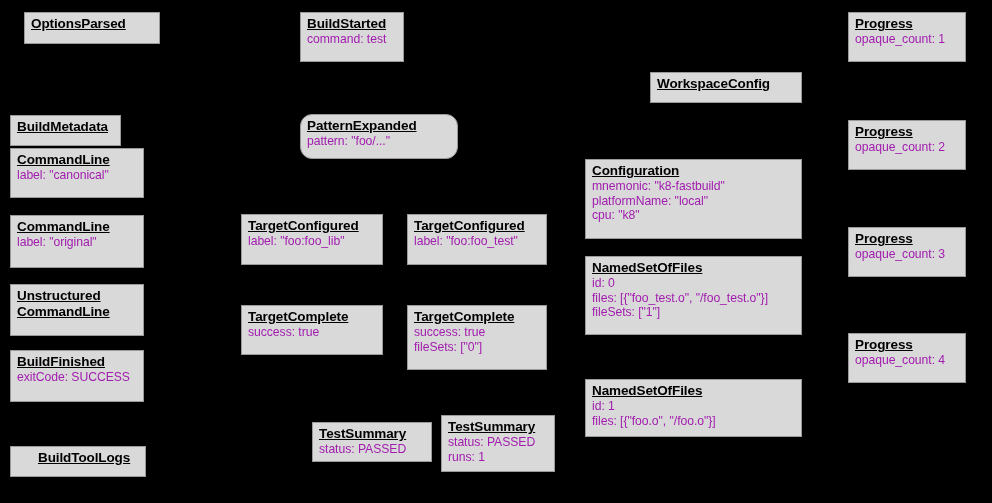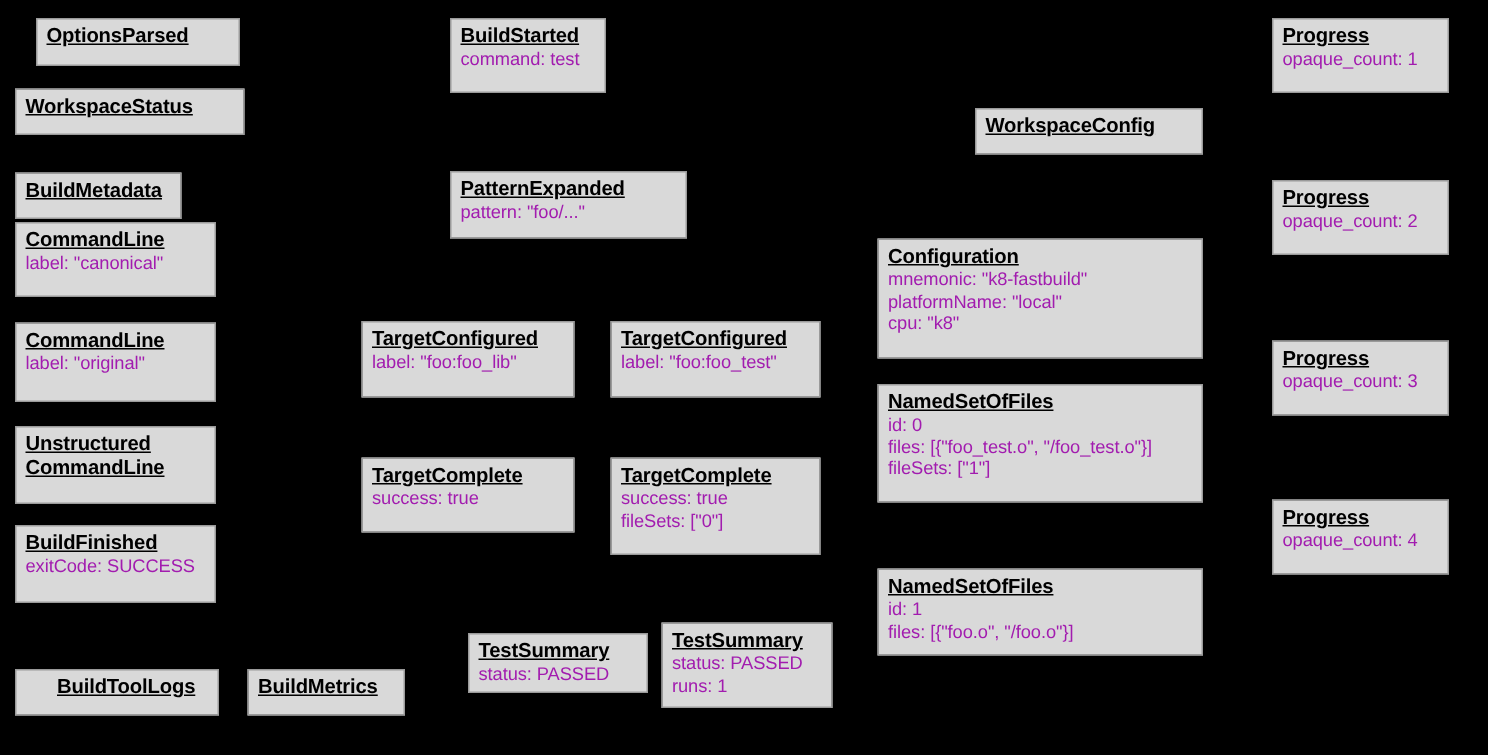--- a/index.html
+++ b/index.html
@@ -59,23 +59,20 @@
     letter-spacing: -0.05px;
   }
 </style>
 </head>
 <body>
 
 <div id="graph-canvas">
     <div class="node" style="left: 24px; top: 12px; width: 136px; height: 32px;">
       <span class="node-title">OptionsParsed</span>
     </div>
-    <div class="node" style="left: 10px; top: 59px; width: 153px; height: 31px;">
-      <span class="node-title">WorkspaceStatus</span>
-    </div>
     <div class="node" style="left: 10px; top: 115px; width: 111px; height: 31px;">
       <span class="node-title">BuildMetadata</span>
     </div>
     <div class="node" style="left: 10px; top: 148px; width: 134px; height: 50px;">
       <span class="node-title">CommandLine</span>
       <span class="node-fields">
         <span class="node-field">label: "canonical"</span>
       </span>
     </div>
     <div class="node" style="left: 10px; top: 215px; width: 134px; height: 53px;">
@@ -89,30 +86,27 @@
     </div>
     <div class="node" style="left: 10px; top: 350px; width: 134px; height: 52px;">
       <span class="node-title">BuildFinished</span>
       <span class="node-fields">
         <span class="node-field">exitCode: SUCCESS</span>
       </span>
     </div>
     <div class="node" style="left: 10px; top: 446px; width: 136px; height: 31px; padding-left: 27px;">
       <span class="node-title">BuildToolLogs</span>
     </div>
-    <div class="node" style="left: 165px; top: 446px; width: 105px; height: 31px;">
-      <span class="node-title">BuildMetrics</span>
-    </div>
     <div class="node" style="left: 300px; top: 12px; width: 104px; height: 50px;">
       <span class="node-title">BuildStarted</span>
       <span class="node-fields">
         <span class="node-field">command: test</span>
       </span>
     </div>
-    <div class="node" style="left: 300px; top: 114px; width: 158px; height: 45px;">
+    <div class="node" style="left: 300px; top: 114px; width: 158px; height: 45px; border-radius: 12px;">
       <span class="node-title">PatternExpanded</span>
       <span class="node-fields">
         <span class="node-field">pattern: "foo/..."</span>
       </span>
     </div>
     <div class="node" style="left: 241px; top: 214px; width: 142px; height: 51px;">
       <span class="node-title">TargetConfigured</span>
       <span class="node-fields">
         <span class="node-field">label: "foo:foo_lib"</span>
       </span>

